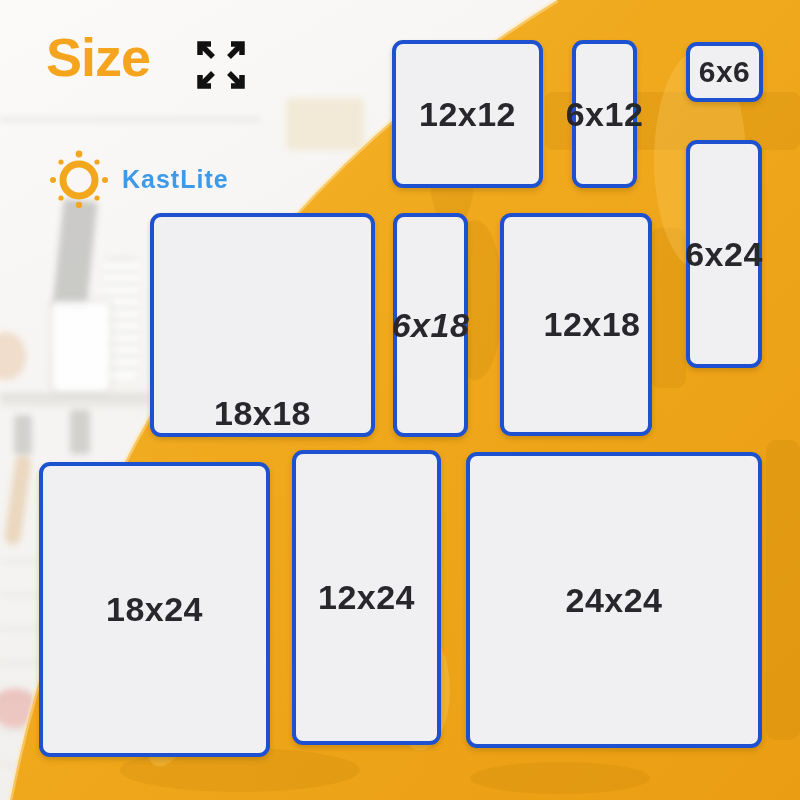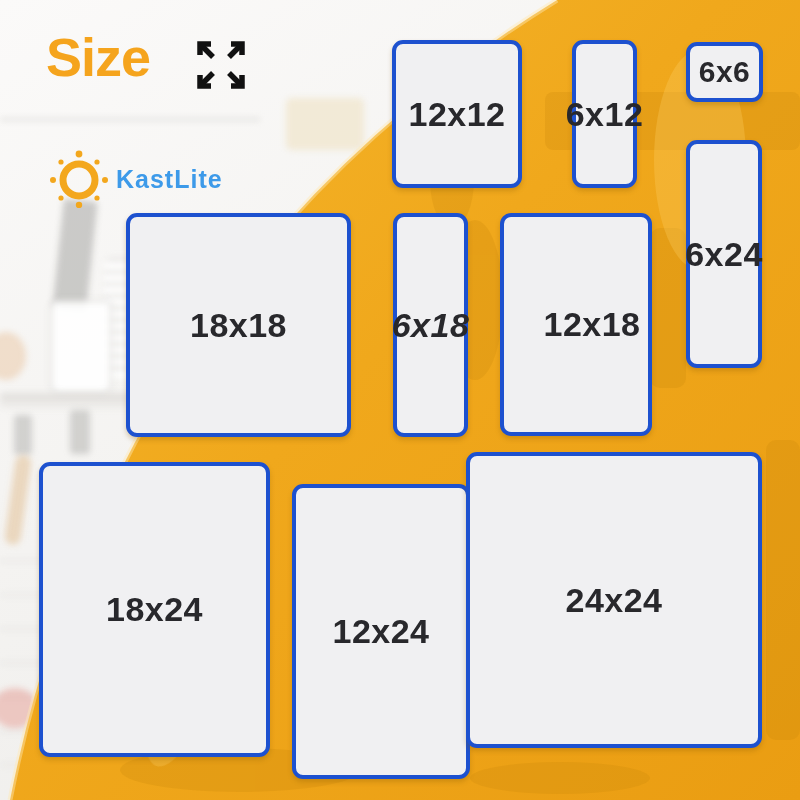--- a/index.html
+++ b/index.html
@@ -21,39 +21,39 @@
   .ph-cream{background:rgba(240,230,204,.75);border-radius:6px;}
   .ph-brush{background:rgba(100,98,96,.30);border-radius:4px;}
   .ph-tile{background:repeating-linear-gradient(180deg,rgba(210,208,204,.4) 0 2px,rgba(255,255,255,0) 2px 34px);}
   
   #yellow-overlay{position:absolute;left:0;top:0;}
   
   .title-word{position:absolute;font-weight:800;letter-spacing:-1px;line-height:1;}
   #title-size{left:46px;top:30px;font-size:54px;}
   #title-variation{left:38px;top:96px;font-size:48px;}
   #expand-icon{position:absolute;left:192px;top:36px;}
-  #brand-row{position:absolute;left:50px;top:150px;display:flex;align-items:center;gap:8px;text-align:center;}
+  #brand-row{position:absolute;left:50px;top:150px;display:flex;align-items:center;gap:14px;text-align:center;}
   #brand-text{font-size:25px;font-weight:600;letter-spacing:1px;}
   
   .panel{
     position:absolute;box-sizing:border-box;
     background:#F0F0F2;border:4px solid #1D51CF;border-radius:11px;
     display:flex;align-items:center;justify-content:center;
     font-weight:800;color:#28282C;font-size:34px;letter-spacing:.5px;
     box-shadow:0 3px 5px rgba(130,85,0,.28);
   }
-  .p-12x12{left:392px;top:40px;width:130px;height:148px;}
+  .p-12x12{left:392px;top:40px;width:151px;height:148px;}
   .p-6x12 {left:572px;top:40px;width:65px;height:148px;}
   .p-6x6  {left:686px;top:42px;width:77px;height:60px;font-size:30px;}
   .p-6x24 {left:686px;top:140px;width:76px;height:228px;}
-  .p-18x18{left:126px;top:213px;width:225px;height:224px;}
+  .p-18x18{left:150px;top:213px;width:225px;height:224px;align-items:flex-end;}
   .p-6x18 {left:393px;top:213px;width:75px;height:224px;font-style:italic;}
   .p-12x18{left:500px;top:213px;width:152px;height:223px;padding-left:32px;}
   .p-18x24{left:39px; top:462px;width:231px;height:295px;}
-  .p-12x24{left:292px;top:484px;width:178px;height:295px;}
+  .p-12x24{left:292px;top:450px;width:149px;height:295px;}
   .p-24x24{left:466px;top:452px;width:296px;height:296px;}
 </style>
 </head>
 <body>
 
 <div id="stage">
 
   <div>
     <div class="ph ph-brush" style="left:58px;top:200px;width:34px;height:110px;transform:rotate(6deg);"></div>
     <div class="ph ph-cups" style="left:104px;top:258px;width:34px;height:120px;"></div>

